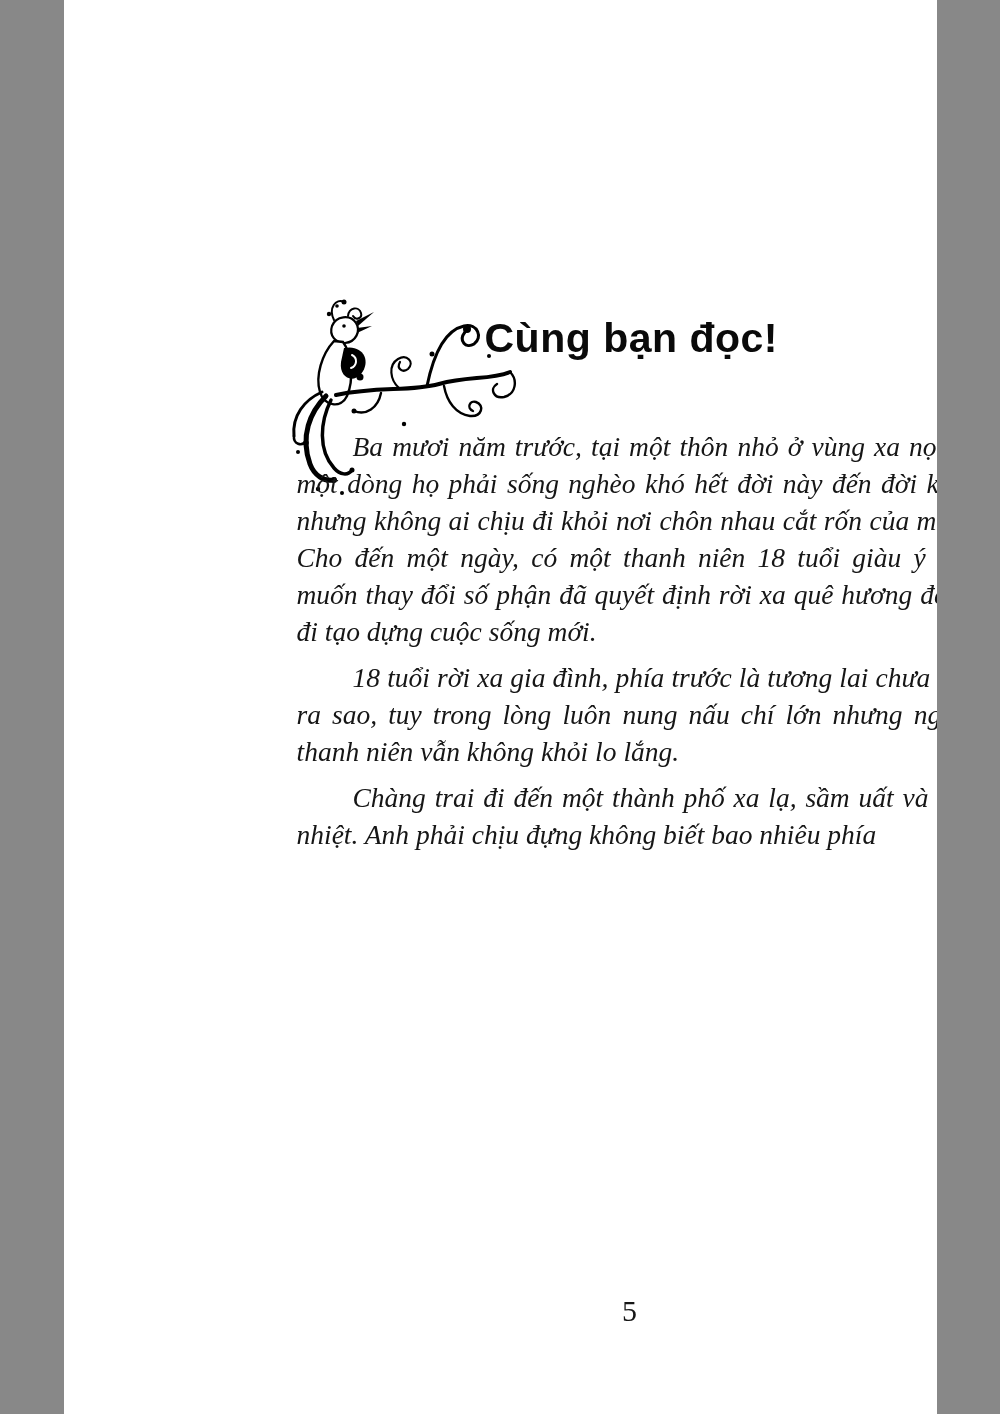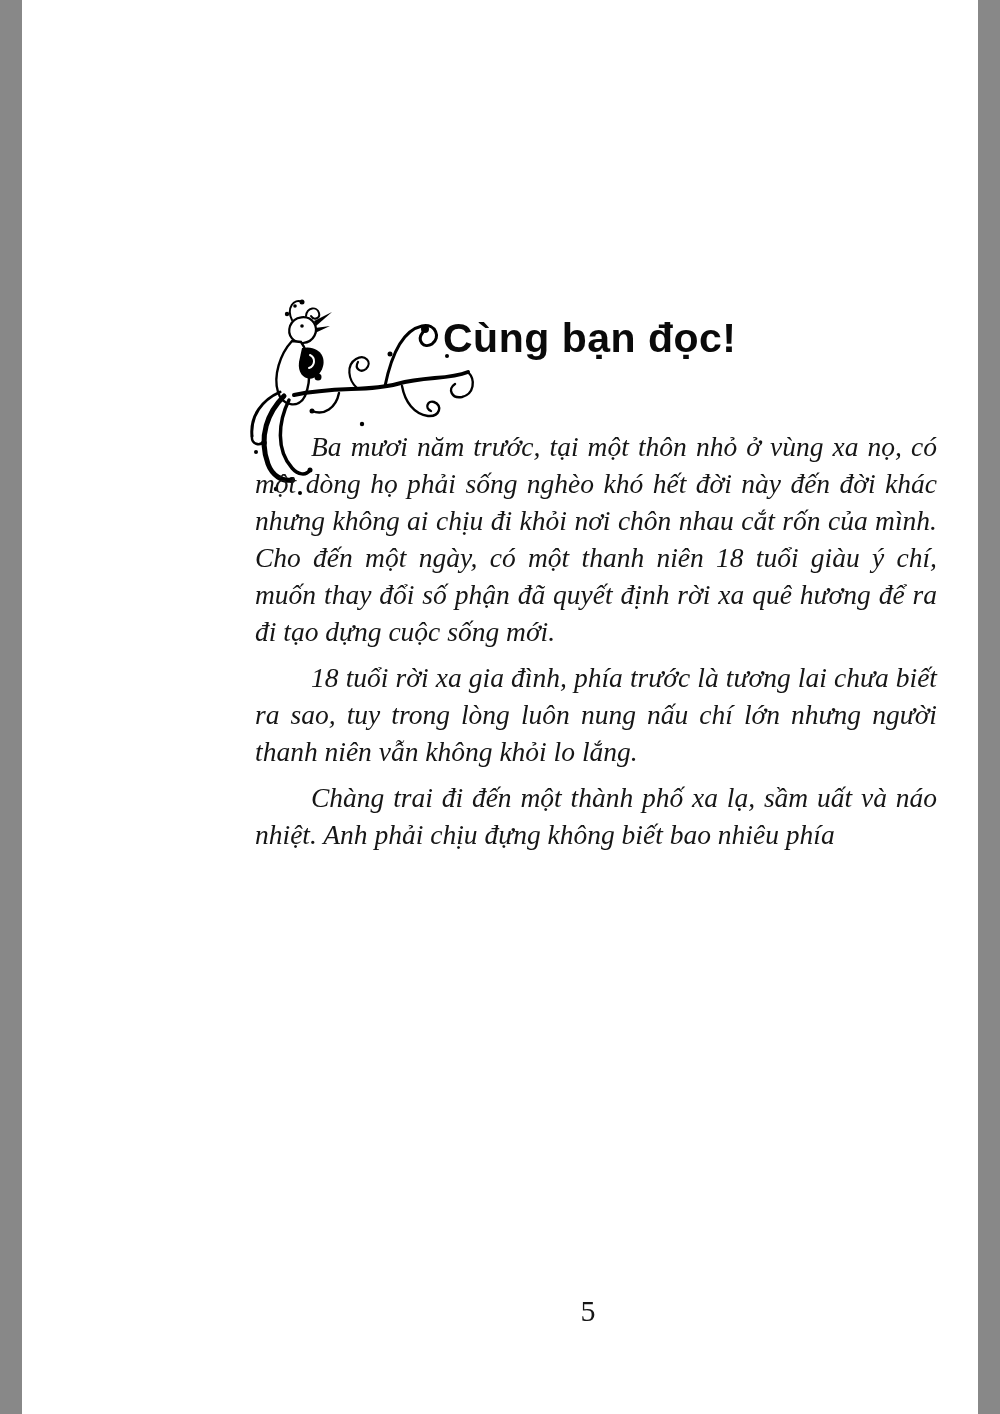--- a/index.html
+++ b/index.html
@@ -1,18 +1,18 @@
 <!DOCTYPE html>
 <html><head>
 <meta charset="utf-8">
 <style>
   html,body { margin:0; padding:0; background:#888; }
   .page {
     position:relative;
-    width:956px; height:1414px;
+    width:873px; height:1414px;
     margin:0 auto;
     background:#ffffff;
     color:#141414;
     font-family:"Liberation Serif", serif;
     overflow:hidden;
   }
   .chapter-title {
     position:absolute;
     left:421px; top:288px;
     font-family:"Liberation Sans", sans-serif;

